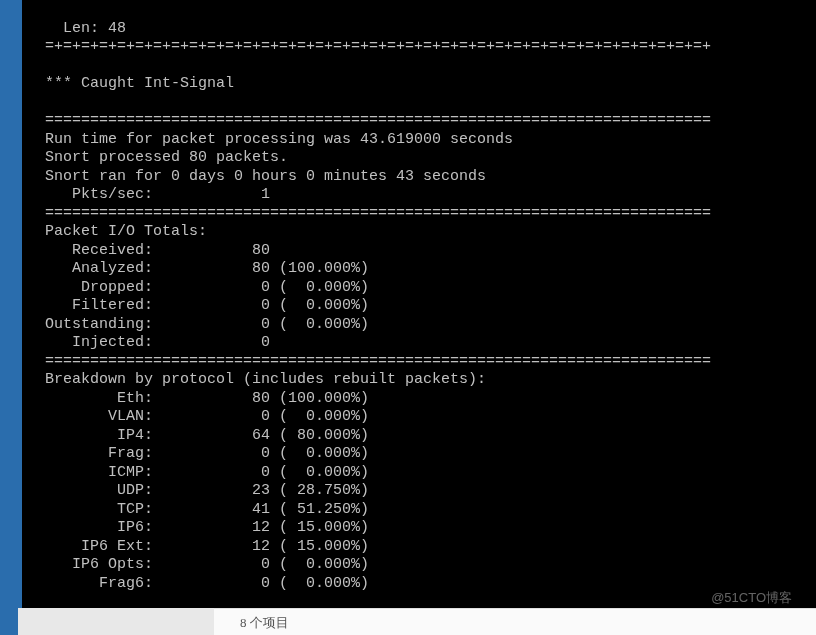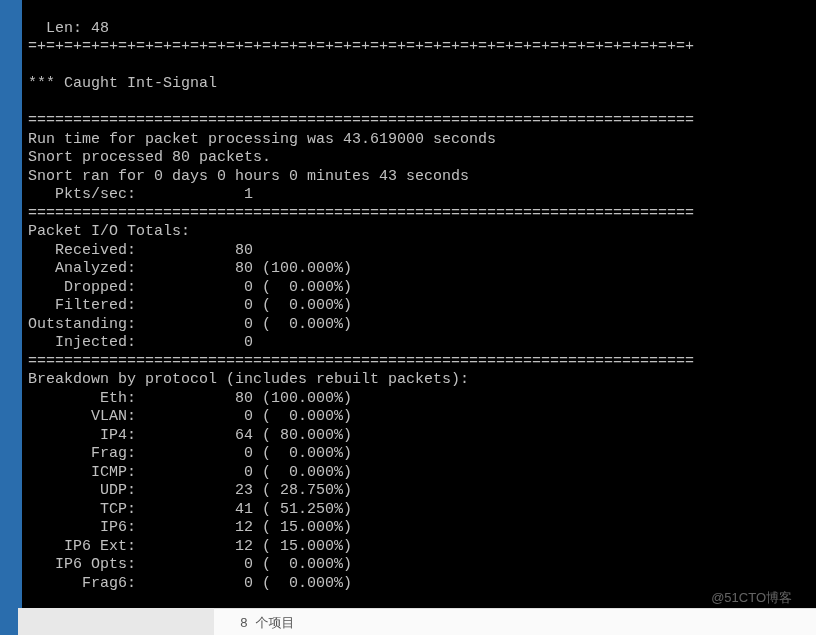--- a/index.html
+++ b/index.html
@@ -19,34 +19,34 @@
       position: absolute;
       left: 22px;
       top: 0;
       width: 794px;
       height: 608px;
       background: #000;
       color: #c0c0c0;
       font-size: 15px;
       line-height: 18.5px;
       white-space: pre;
-      padding-left: 6px;
+      padding-left: 23px;
       padding-top: 1px;
       overflow: hidden;
     }
     .bottom-bar {
       position: absolute;
       left: 214px;
       bottom: 0;
       width: 602px;
       height: 27px;
       background: #fafafa;
       border-top: 1px solid #e0e0e0;
       color: #555;
-      font-family: Liberation Mono, monospace;
+      font-family: Liberation Serif, serif;
       font-size: 13px;
       padding-left: 26px;
       padding-top: 5px;
     }
     .left-strip {
       position: absolute;
       left: 0;
       top: 0;
       width: 22px;
       height: 635px;

